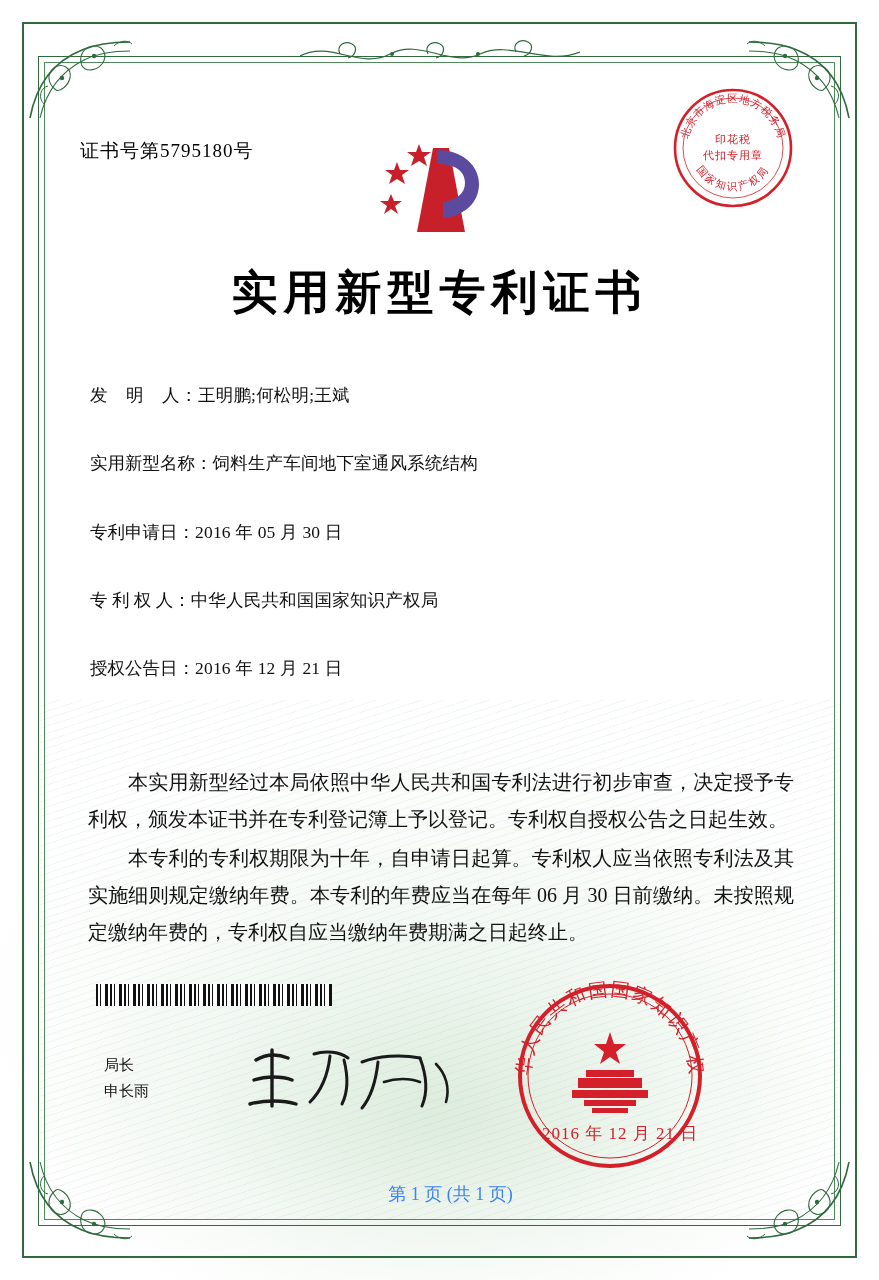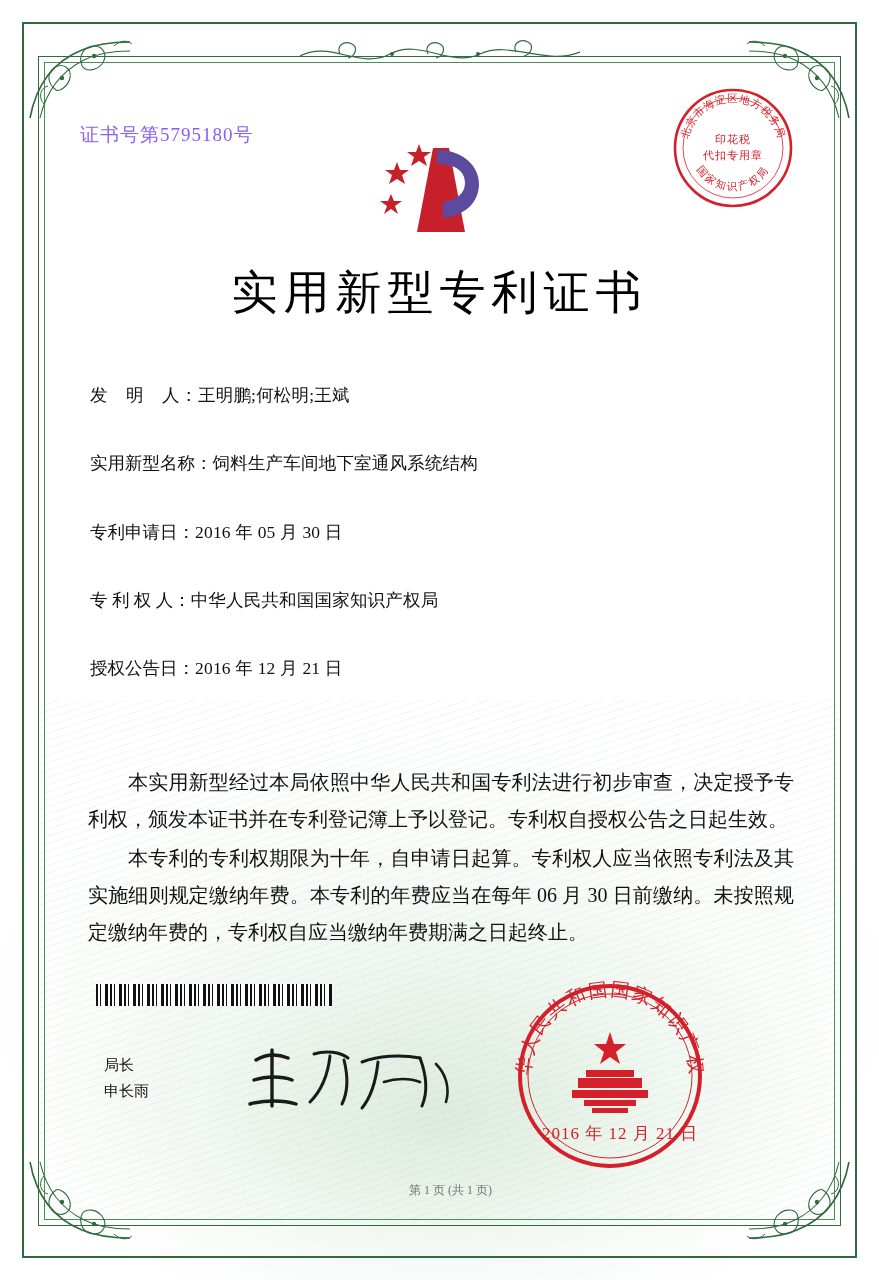--- a/index.html
+++ b/index.html
@@ -77,24 +77,24 @@
     position: absolute;
     left: 300px; top: 34px;
     width: 280px; height: 42px;
     color: #2f6b3e;
   }
   .topvine svg { display: block; width: 100%; height: 100%; }
 
   
   .cert-no {
     position: absolute;
-    left: 80px; top: 122px;
+    left: 80px; top: 138px;
     font-size: 19px;
     letter-spacing: 1px;
-    color: #8b5cf6;
+    color: #000000;
     white-space: nowrap;
   }
 
   .logo {
     position: absolute;
     left: 375px; top: 128px;
     width: 120px; height: 118px;
   }
   .logo svg { display: block; width: 100%; height: 100%; }
 
@@ -103,21 +103,21 @@
     right: 83px; top: 85px;
     width: 126px; height: 126px;
   }
   .stamp-top svg { display: block; width: 100%; height: 100%; }
 
   .title {
     position: absolute;
     left: 0; right: 0; top: 262px;
     text-align: center;
     font-family: "DejaVu Sans", "Liberation Sans", sans-serif;
-    font-weight: normal;
+    font-weight: bold;
     font-size: 46px;
     letter-spacing: 6px;
     color: #000;
   }
 
   
   .fields {
     position: absolute;
     left: 90px; top: 382px;
     width: 700px;
@@ -190,22 +190,22 @@
     color: #d4202a;
     font-size: 17px;
     letter-spacing: 1px;
     font-family: "Liberation Serif", serif;
   }
 
   .page-no {
     position: absolute;
     left: 0; right: 0; top: 1182px;
     text-align: center;
-    font-size: 12px;
-    color: #737373;
+    font-size: 18px;
+    color: #3b82f6;
     margin-left: 22px;
   }
 </style>
 </head>
 <body>
 
 <div class="page">
 
   <div class="bg-tint"></div>
   <div class="bg-tint-lines"></div>

